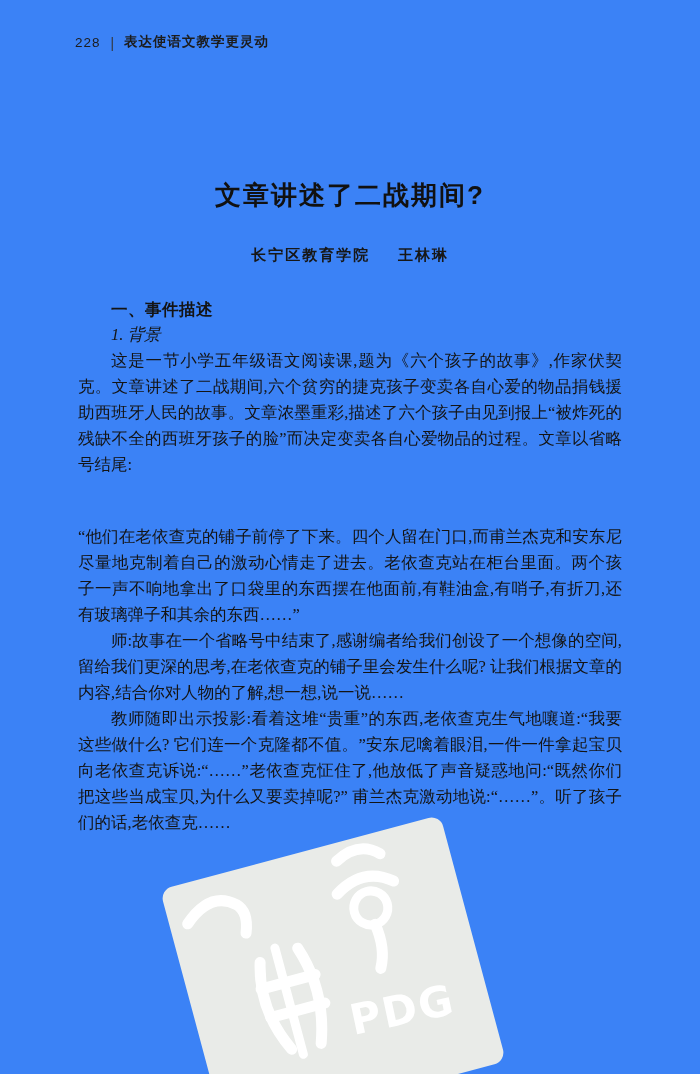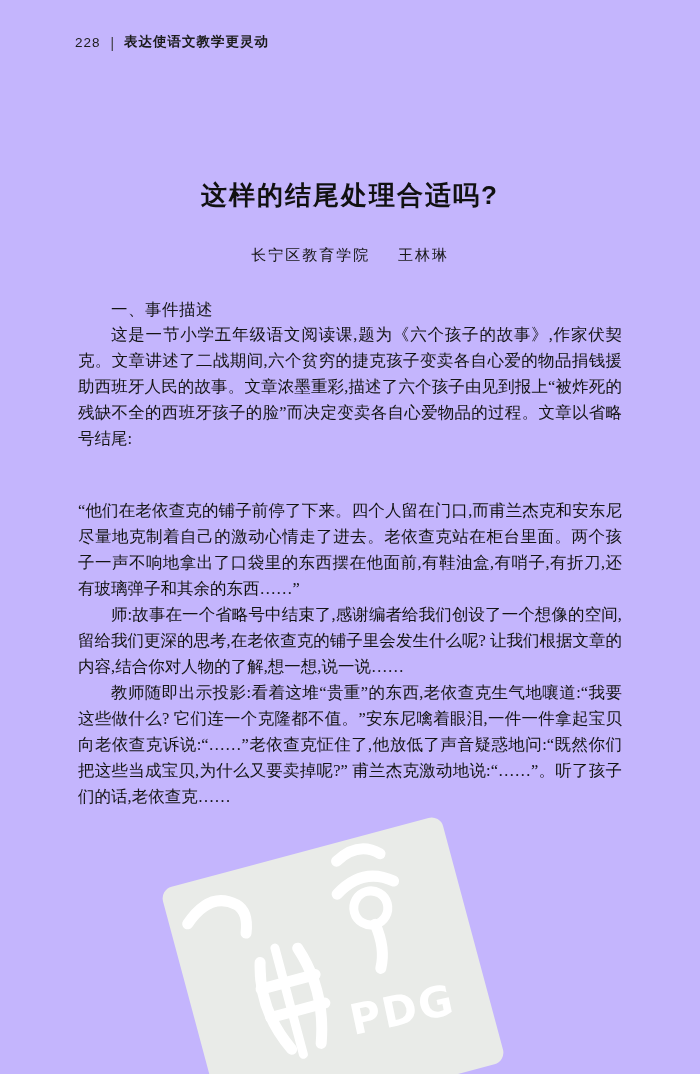--- a/index.html
+++ b/index.html
@@ -4,21 +4,21 @@
 <style>
   html, body { margin: 0; padding: 0; }
   body {
     width: 700px; height: 1074px;
     background: #ffffff;
     position: relative;
     overflow: hidden;
     font-family: "Liberation Serif", serif;
     color: #141414;
   }
-  .page { position: absolute; inset: 0; background: #c4b5fd; }
+  .page { position: absolute; inset: 0; background: #3b82f6; }
 
   
   .running-header {
     position: absolute; left: 75px; top: 33px;
     display: flex; align-items: center; gap: 10px;
     font-family: "Liberation Sans", sans-serif;
     font-size: 13.5px; color: #1c1c1c;
     z-index: 2;
   }
   .running-header .page-num { letter-spacing: 1px; }
@@ -32,37 +32,37 @@
     font-family: "Liberation Sans", sans-serif;
     font-size: 26px; font-weight: 700;
     letter-spacing: 2px; color: #111;
     z-index: 2;
   }
   
   .byline {
     position: absolute; left: 0; right: 0; top: 246px;
     text-align: center;
     font-family: "Liberation Serif", serif;
-    font-size: 15px; font-weight: 400;
+    font-size: 15px; font-weight: 700;
     letter-spacing: 2px; color: #171717;
     z-index: 2;
   }
   .byline .affiliation { margin-right: 22px; }
 
   
   .article-body {
     position: absolute; left: 78px; right: 78px; top: 296px;
     font-size: 16.5px; line-height: 26px;
     text-align: justify;
     z-index: 2;
   }
   .para { text-align: justify; }
   .para.section-heading {
     font-family: "Liberation Sans", sans-serif;
-    font-weight: 400; text-indent: 2em; letter-spacing: 0.5px;
+    font-weight: 700; text-indent: 2em; letter-spacing: 0.5px;
   }
   .para.sub-heading {
     font-style: italic; text-indent: 2em;
   }
   .para.body { text-indent: 2em; }
   .para.quote { text-indent: 0; margin-top: 46px; }
 
   
   .watermark {
     position: absolute;
@@ -108,28 +108,29 @@
     </svg>
     <div class="pdg-label">PDG</div>
   </div>
 
   <div class="running-header">
     <span class="page-num">228</span>
     <span class="divider">|</span>
     <span class="chapter">表达使语文教学更灵动</span>
   </div>
 
-  <div class="article-title">这样的结尾处理合适吗?</div>
+  <div class="article-title">文章讲述了二战期间?</div>
 
   <div class="byline">
     <span class="affiliation">长宁区教育学院</span>
     <span class="author">王林琳</span>
   </div>
 
   <div class="article-body">
       <div class="para section-heading">一、事件描述</div>
+      <div class="para sub-heading">1. 背景</div>
       <div class="para body">这是一节小学五年级语文阅读课,题为《六个孩子的故事》,作家伏契克。文章讲述了二战期间,六个贫穷的捷克孩子变卖各自心爱的物品捐钱援助西班牙人民的故事。文章浓墨重彩,描述了六个孩子由见到报上“被炸死的残缺不全的西班牙孩子的脸”而决定变卖各自心爱物品的过程。文章以省略号结尾:</div>
       <div class="para quote">“他们在老依查克的铺子前停了下来。四个人留在门口,而甫兰杰克和安东尼尽量地克制着自己的激动心情走了进去。老依查克站在柜台里面。两个孩子一声不响地拿出了口袋里的东西摆在他面前,有鞋油盒,有哨子,有折刀,还有玻璃弹子和其余的东西……”</div>
       <div class="para body">师:故事在一个省略号中结束了,感谢编者给我们创设了一个想像的空间,留给我们更深的思考,在老依查克的铺子里会发生什么呢? 让我们根据文章的内容,结合你对人物的了解,想一想,说一说……</div>
       <div class="para body">教师随即出示投影:看着这堆“贵重”的东西,老依查克生气地嚷道:“我要这些做什么? 它们连一个克隆都不值。”安东尼噙着眼泪,一件一件拿起宝贝向老依查克诉说:“……”老依查克怔住了,他放低了声音疑惑地问:“既然你们把这些当成宝贝,为什么又要卖掉呢?” 甫兰杰克激动地说:“……”。听了孩子们的话,老依查克……</div>
     </div>
 
 </div>
 
 </body></html>

